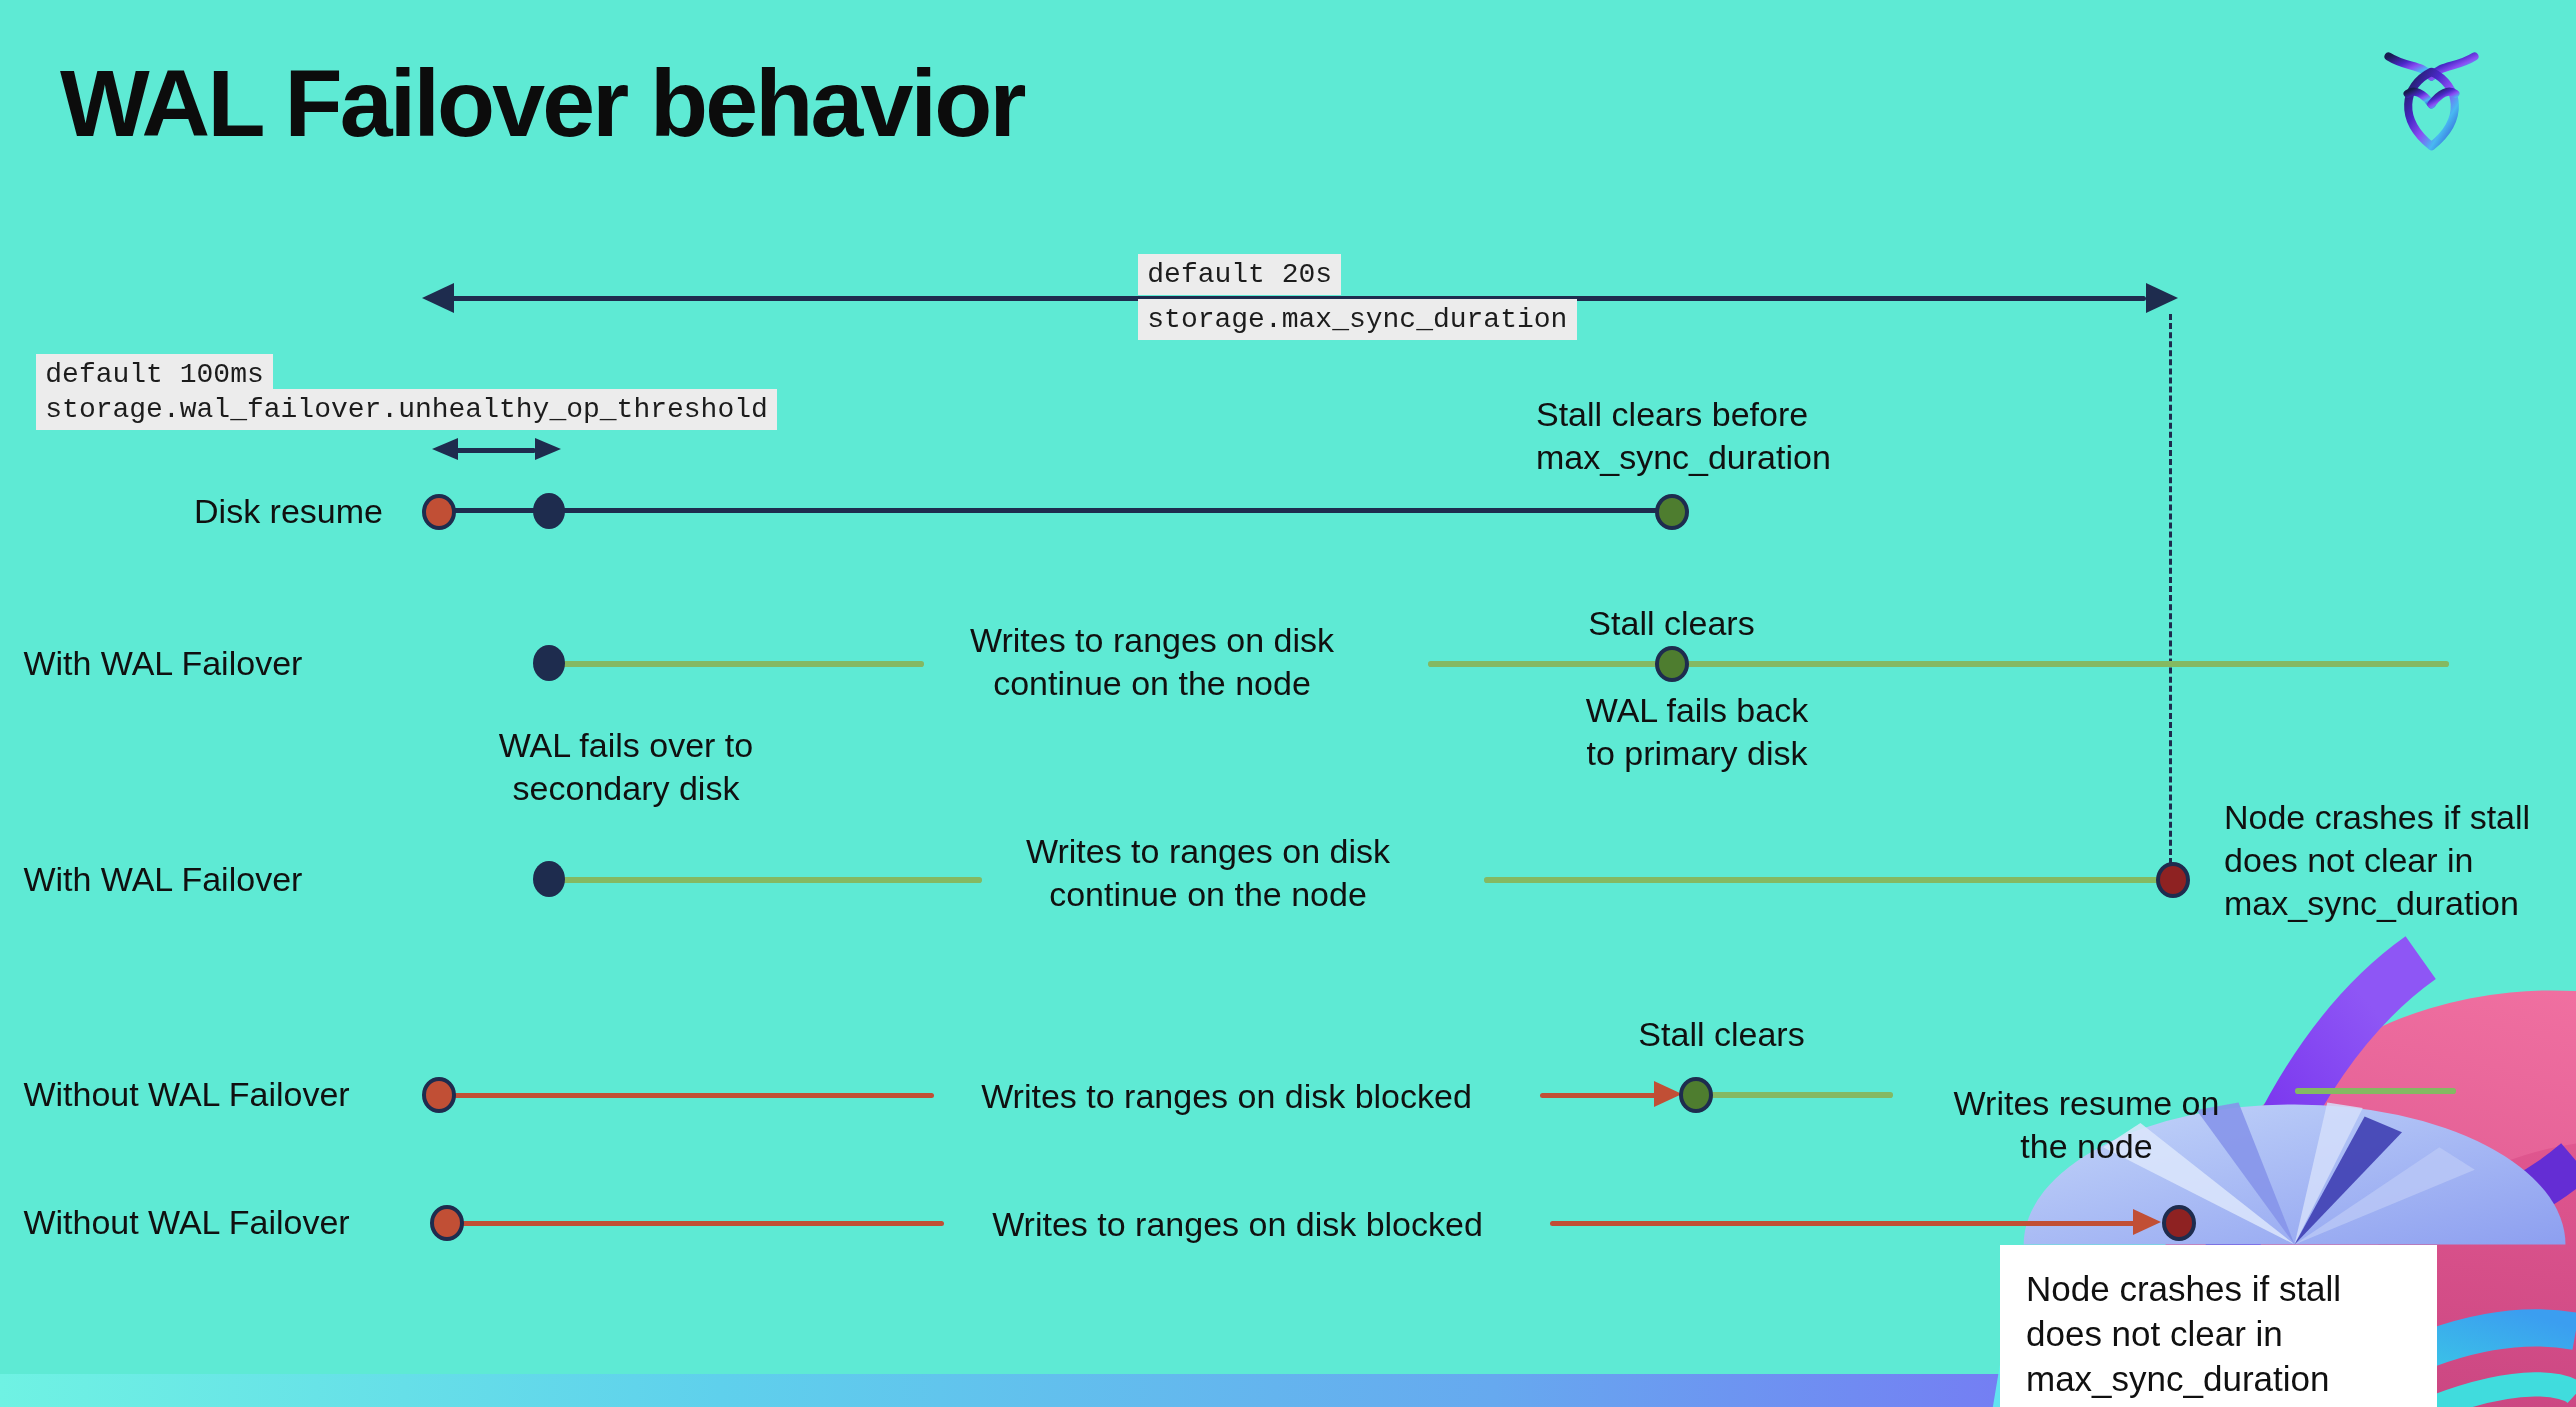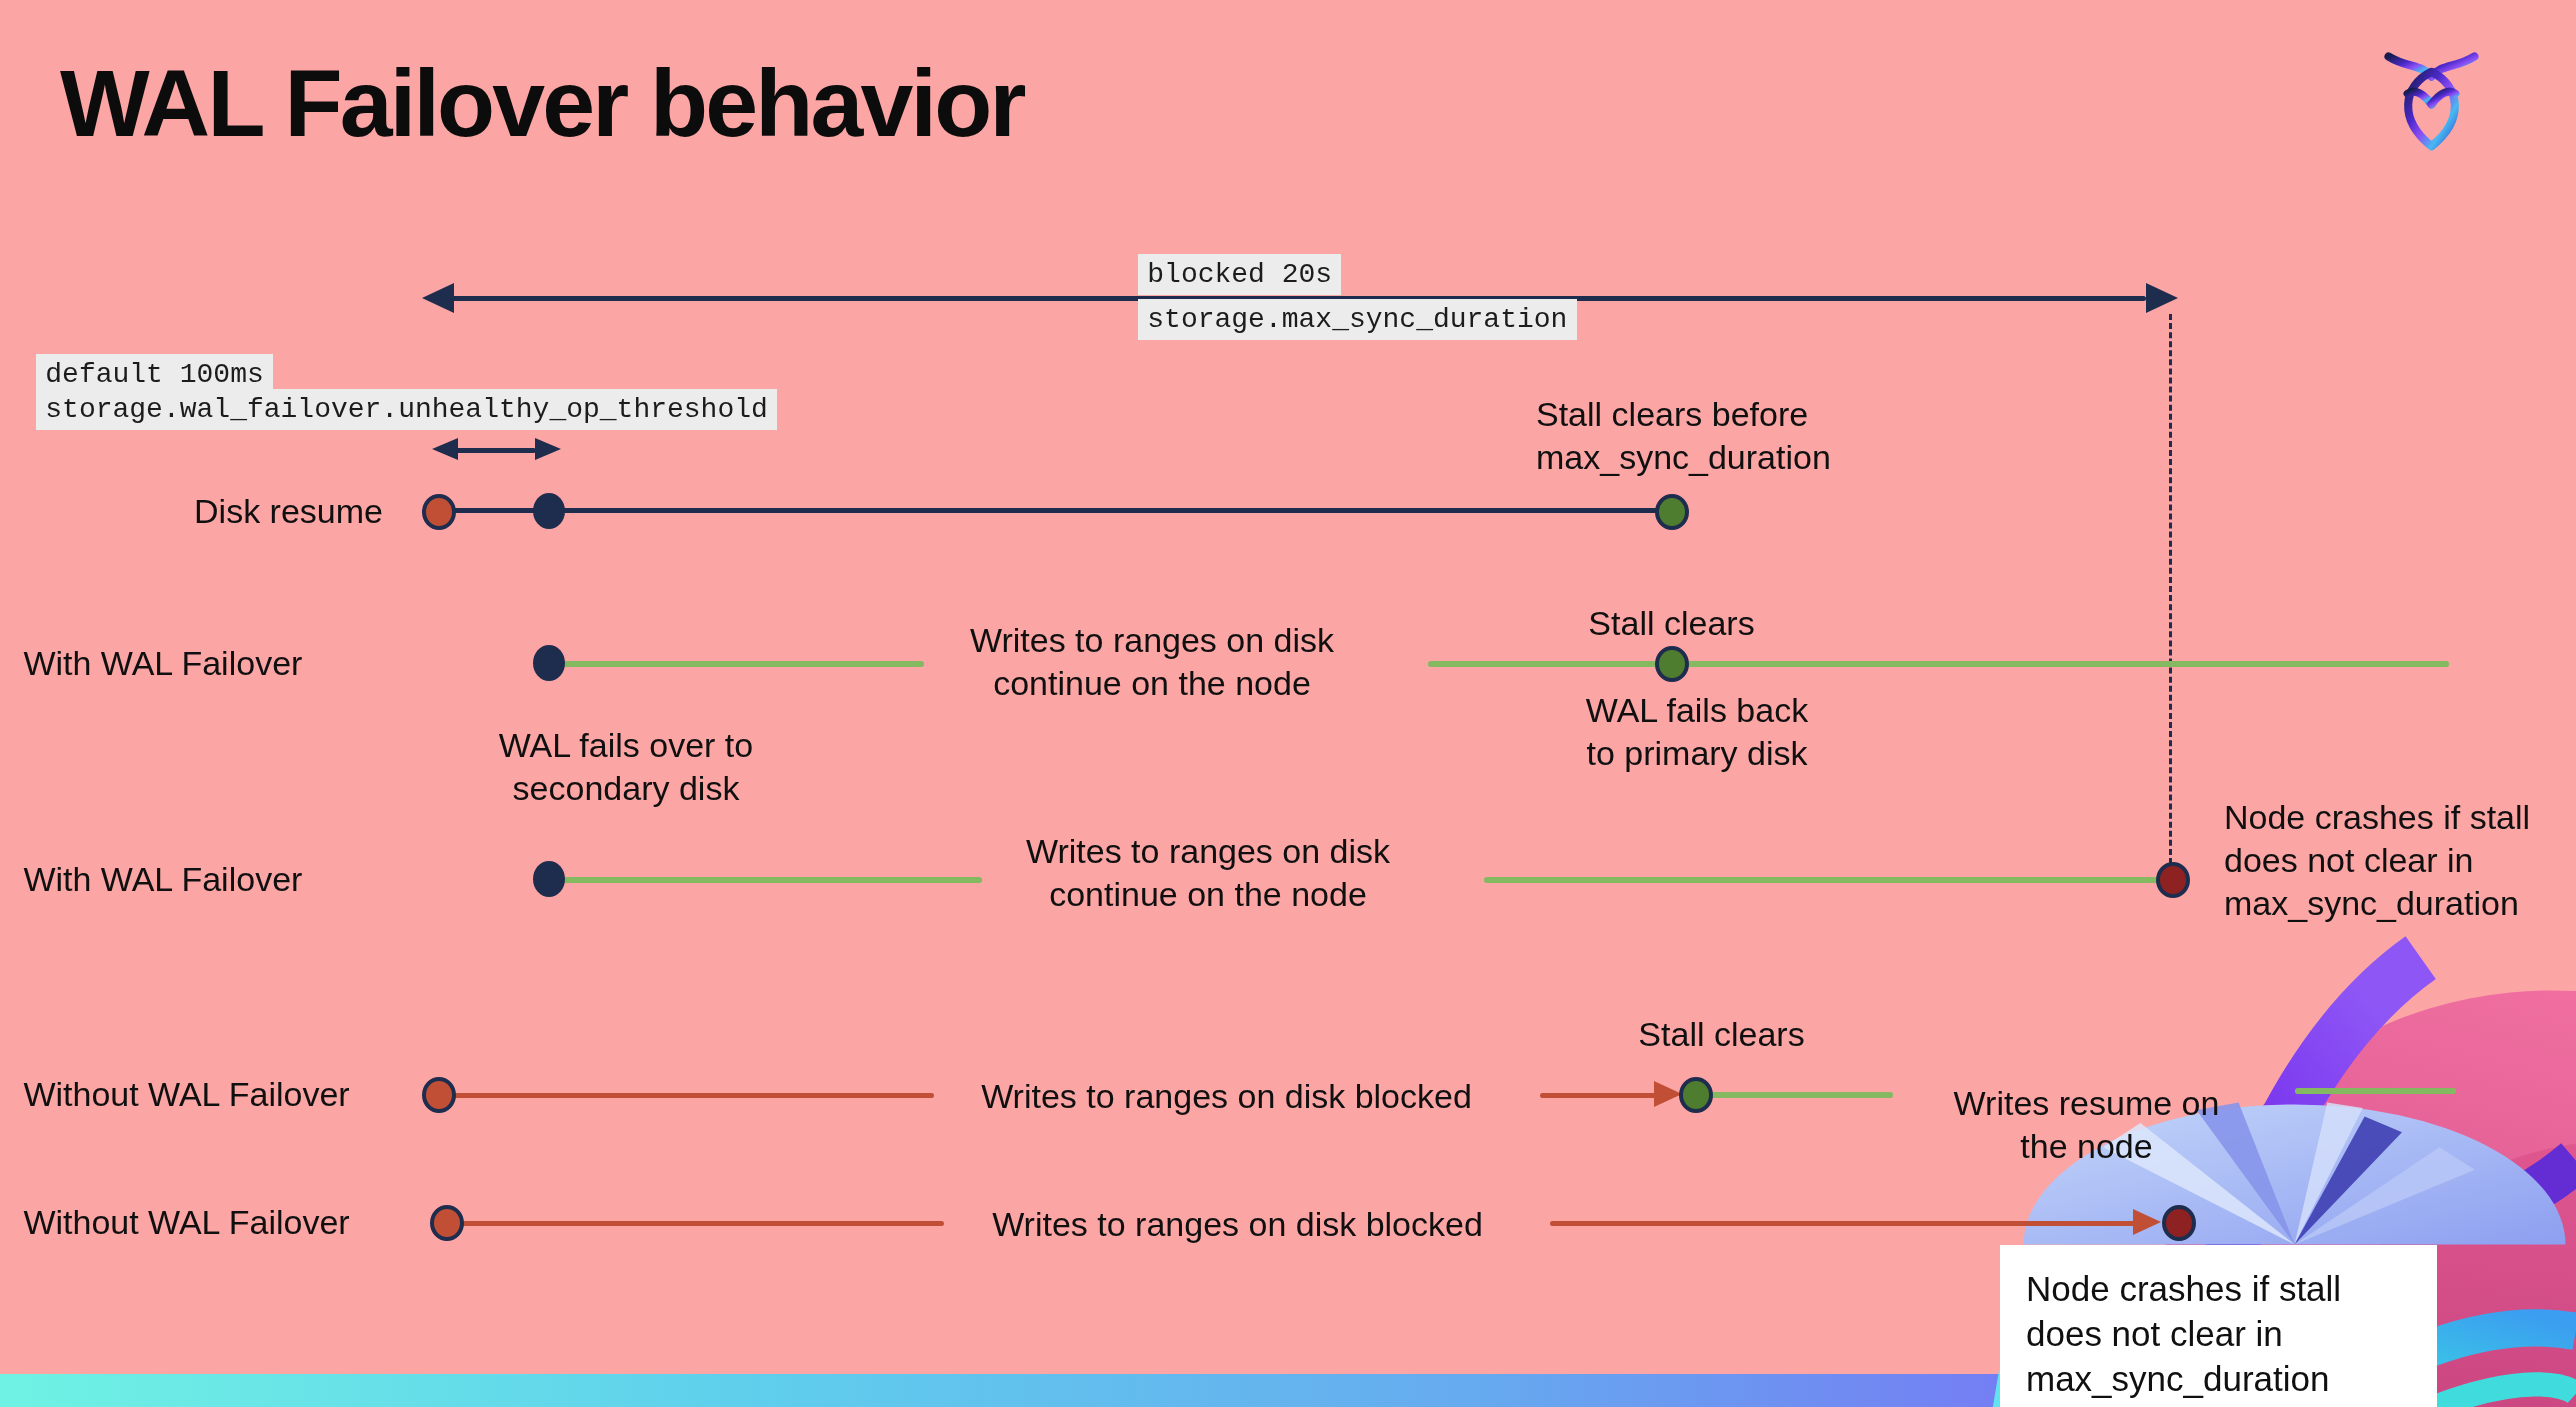--- a/index.html
+++ b/index.html
@@ -1,20 +1,20 @@
 <!DOCTYPE html>
 <html style="--navy: #1e2c4e; --green-line: #84b962; --green-dot: #4e7d2f; --red: #c14f35; --dark-red: #8e2222; --code-bg: #ececec;font-size:15px"><head>
 <meta charset="utf-8">
 <style>
   :root{
     --navy:#1e2c4e; --green-line:#84b962; --green-dot:#4e7d2f;
     --red:#c14f35; --dark-red:#8e2222; --code-bg:#ececec;
   }
   html,body{margin:0;padding:0;background:#ffffff;}
-  .canvas{position:relative;width:2576px;height:1408px;background:#fca5a5;overflow:hidden;
+  .canvas{position:relative;width:2576px;height:1408px;background:#5eead4;overflow:hidden;
           font-family:"Liberation Sans",sans-serif;color:#111;}
   .title{position:absolute;left:60px;top:49px;font-size:95px;font-weight:800;
          letter-spacing:-2.8px;color:#0c0c0c;z-index:2;}
   .code{position:absolute;font-family:"Liberation Mono","DejaVu Sans Mono",monospace;
         font-size:28px;line-height:37px;background:var(--code-bg);padding:1.9px 9.3px;
         color:#1c1c1c;z-index:3;white-space:pre;}
   .ann{position:absolute;font-size:34px;line-height:43px;color:#101010;
        white-space:pre-line;z-index:2;}
   .center{text-align:center;}
   .right{text-align:right;}
@@ -72,21 +72,21 @@
       <path d="M50,28 C20,43 15,78 50,106 C85,78 80,43 50,28 Z"></path>
       <path d="M50,103 L50,62"></path>
       <path d="M50,62 C41,50 32,46 25,51"></path>
       <path d="M50,62 C59,50 68,46 75,51"></path>
     </g>
   </svg>
 
   <div class="tri nleft" style="left:422px;top:283px;"></div>
   <div class="ln navy" style="left:452px;top:296px;width:1694px;height:4.7px;"></div>
   <div class="tri nright" style="left:2146px;top:283px;"></div>
-  <div class="code" style="left:1138px;top:254px;">blocked 20s</div>
+  <div class="code" style="left:1138px;top:254px;">default 20s</div>
   <div class="code" style="left:1138px;top:299px;">storage.max_sync_duration</div>
 
   <div class="code" style="left:36px;top:354px;text-align:center;">default 100ms</div>
   <div class="code" style="left:36px;top:389px;">storage.wal_failover.unhealthy_op_threshold</div>
   <div class="tri sleft" style="left:432px;top:438px;"></div>
   <div class="ln navy" style="left:456px;top:448px;width:80px;height:4.7px;"></div>
   <div class="tri sright" style="left:535px;top:438px;"></div>
 
   <div class="dashv" style="left:2169px;top:314px;height:550px;"></div>
 

